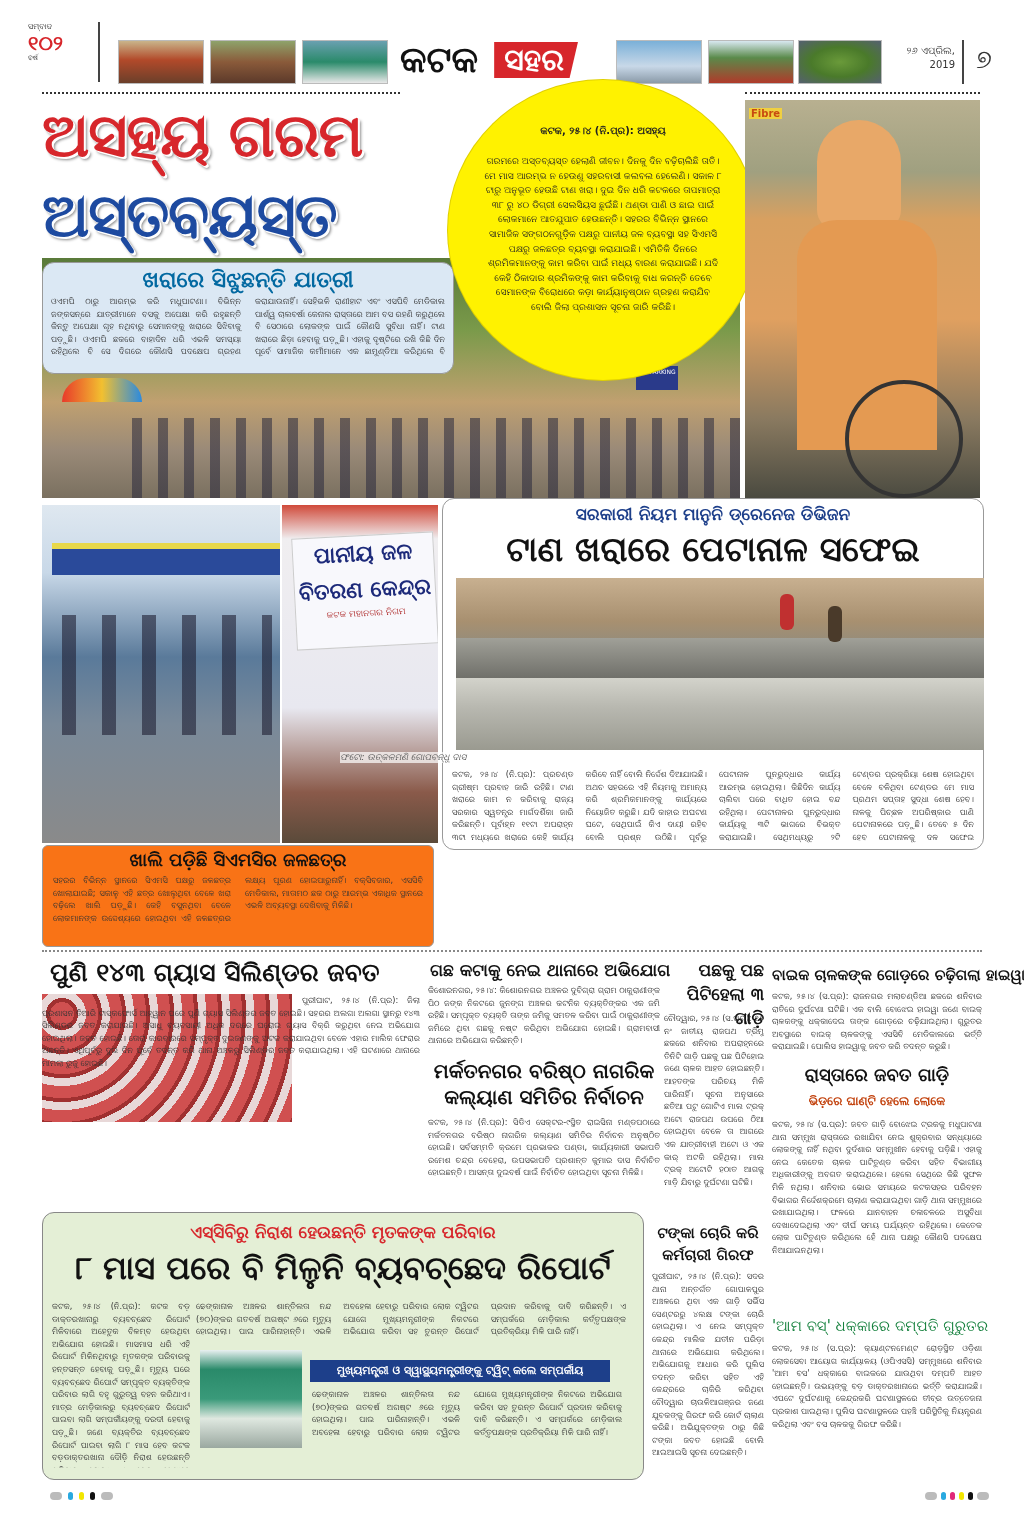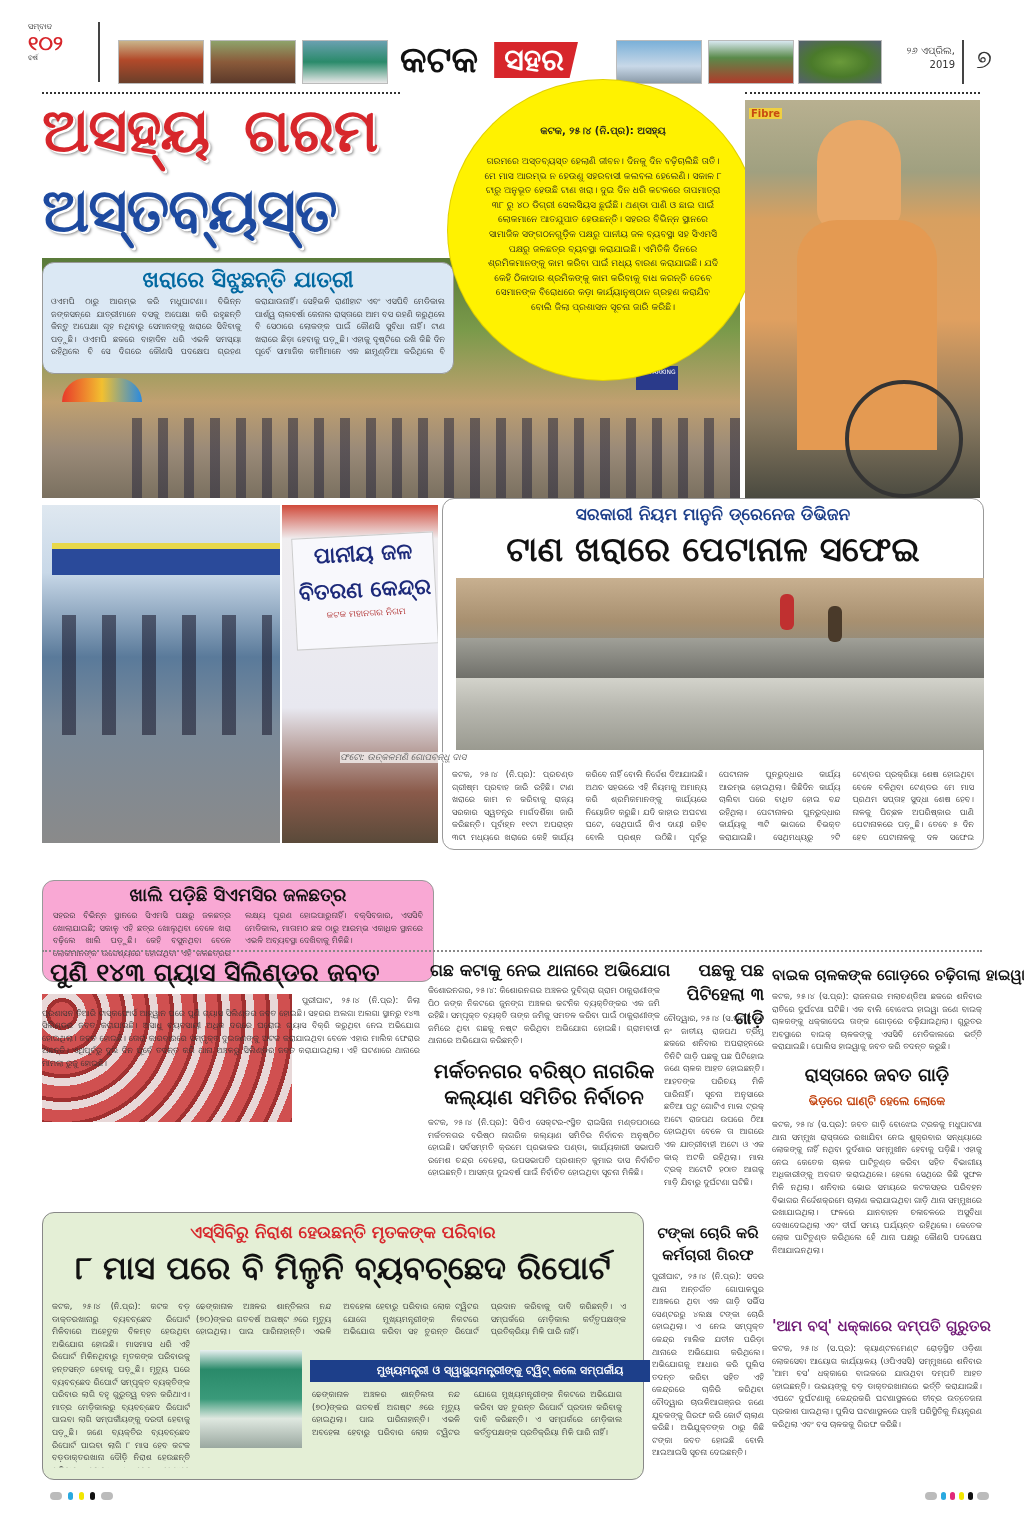--- a/index.html
+++ b/index.html
@@ -38,21 +38,21 @@
     <div>୨୬ ଏପ୍ରିଲ,</div>
     <div>2019</div>
   </div>
   <div class="abs" style="left:962px;top:40px;width:2px;height:44px;background:#444;"></div>
   <div class="abs" style="left:976px;top:44px;font-size:26px;color:#333;">୭</div>
 </div>
 
 <div class="dotted" style="left:42px;top:92px;width:358px;"></div>
 <div class="dotted" style="left:745px;top:92px;width:235px;"></div>
 
-<div class="abs" style="left:42px;top:96px;width:420px;font-family:Liberation Mono, monospace;">
+<div class="abs" style="left:42px;top:96px;width:420px;">
   <div style="font-size:60px;font-weight:bold;color:#d7262b;line-height:78px;text-shadow:2px 2px 0 #fff,3px 3px 3px #888;letter-spacing:-1px;">ଅସହ୍ୟ ଗରମ</div>
   <div style="font-size:60px;font-weight:bold;color:#1d4aa0;line-height:82px;text-shadow:2px 2px 0 #fff,3px 3px 3px #888;letter-spacing:-1px;">ଅସ୍ତବ୍ୟସ୍ତ ଜୀବନ</div>
 </div>
 
 <div class="photo" style="left:42px;top:258px;width:698px;height:240px;background:linear-gradient(180deg,#5a7a3a 0%,#7a9a4a 30%,#c0a070 60%,#9a8a78 80%,#7a7060 100%);">
   <div class="abs" style="left:20px;top:120px;width:80px;height:24px;border-radius:40px 40px 0 0;background:linear-gradient(90deg,#e83a2a,#f2c030,#2a8ae0);"></div>
   <div class="abs" style="left:594px;top:108px;width:42px;height:24px;background:#2a3a8a;color:#fff;font-size:6px;text-align:center;line-height:12px;">NO PARKING</div>
   <div class="abs" style="left:90px;top:160px;width:620px;height:80px;background:repeating-linear-gradient(90deg,rgba(40,40,60,.55) 0 10px,transparent 10px 26px);"></div>
 </div>
 
@@ -90,21 +90,21 @@
   <div style="text-align:center;font-size:34px;font-weight:bold;color:#111;line-height:44px;">ଟାଣ ଖରାରେ ପେଟାନାଳ ସଫେଇ</div>
 </div>
 <div class="photo" style="left:456px;top:578px;width:528px;height:172px;background:linear-gradient(180deg,#c8b090 0%,#a89070 25%,#8a8a80 45%,#d8d8d0 55%,#b8b8b0 75%,#9a9a90 100%);">
   <div class="abs" style="left:0;top:60px;width:528px;height:40px;background:linear-gradient(180deg,#a0a098,#70706a);"></div>
   <div class="abs" style="left:324px;top:16px;width:14px;height:36px;background:#c03030;border-radius:6px;"></div>
   <div class="abs" style="left:372px;top:28px;width:14px;height:36px;background:#4a3a2a;border-radius:6px;"></div>
 </div>
 <div class="abs" style="left:340px;top:752px;font-size:9px;color:#555;font-style:italic;background:rgba(255,255,255,.7);">ଫଟୋ: ଉତ୍କଳମଣି ଗୋପବନ୍ଧୁ ଦାସ</div>
 <div class="txt cols4" style="position:absolute;left:452px;top:768px;width:522px;height:78px;overflow:hidden;">କଟକ, ୨୫।୪ (ନି.ପ୍ର): ପ୍ରଚଣ୍ଡ ଗ୍ରୀଷ୍ମ ପ୍ରବାହ ଜାରି ରହିଛି। ଟାଣ ଖରାରେ କାମ ନ କରିବାକୁ ରାଜ୍ୟ ସରକାର ସ୍ୱତନ୍ତ୍ର ମାର୍ଗଦର୍ଶିକା ଜାରି କରିଛନ୍ତି। ପୂର୍ବାହ୍ନ ୧୧ଟା ଅପରାହ୍ନ ୩ଟା ମଧ୍ୟରେ ଖରାରେ କେହି କାର୍ଯ୍ୟ କରିବେ ନାହିଁ ବୋଲି ନିର୍ଦ୍ଦେଶ ଦିଆଯାଇଛି। ଅଥଚ ସହରରେ ଏହି ନିୟମକୁ ଅମାନ୍ୟ କରି ଶ୍ରମିକମାନଙ୍କୁ କାର୍ଯ୍ୟରେ ନିୟୋଜିତ କରୁଛି। ଯଦି କାହାର ଅଘଟଣ ଘଟେ, ସେଥିପାଇଁ କିଏ ଦାୟୀ ରହିବ ବୋଲି ପ୍ରଶ୍ନ ଉଠିଛି। ପୂର୍ବରୁ ପେଟାନାଳ ପୁନରୁଦ୍ଧାର କାର୍ଯ୍ୟ ଆରମ୍ଭ ହୋଇଥିଲା। କିଛିଦିନ କାର୍ଯ୍ୟ ଚାଲିବା ପରେ ବାଧିତ ହୋଇ ବନ୍ଦ ରହିଥିଲା। ପେଟାନାଳର ପୁନରୁଦ୍ଧାର କାର୍ଯ୍ୟକୁ ୩ଟି ଭାଗରେ ବିଭକ୍ତ କରାଯାଇଛି। ସେଥିମଧ୍ୟରୁ ୨ଟି ଟେଣ୍ଡର ପ୍ରକ୍ରିୟା ଶେଷ ହୋଇଥିବା ବେଳେ ବଳିଥିବା ଟେଣ୍ଡର ମେ ମାସ ପ୍ରଥମ ସପ୍ତାହ ସୁଦ୍ଧା ଶେଷ ହେବ। ନାଳକୁ ପିଚ୍ଛଳ ଅପରିଷ୍କାର ପାଣି ପେଟାନାଳରେ ପଡ଼ୁଛି। ତେବେ ୫ ଦିନ ହେବ ପେଟାନାଳକୁ ଦଳ ସଫେଇ ଅଭିଯାନ ହୋଇଛି। ପ୍ରାୟ ୨୦ରୁ ଅଧିକ ଶ୍ରମିକ ଏହି କାର୍ଯ୍ୟରେ ନିୟୋଜିତ ହୋଇଛନ୍ତି। ତେବେ ସରକାରଙ୍କ ମାର୍ଗଦର୍ଶିକା ପାଳନ କରାଯାଉଥିବା ଅଭିଯୋଗ ହୋଇଛି।</div>
 
-<div class="box" style="left:42px;top:880px;width:390px;height:100px;background:#f9a8d4;border-color:#999;">
+<div class="box" style="left:42px;top:845px;width:390px;height:100px;background:#f97316;border-color:#999;border-radius:6px;">
   <div style="text-align:center;font-size:18px;font-weight:bold;color:#111;line-height:28px;">ଖାଲି ପଡ଼ିଛି ସିଏମସିର ଜଳଛତ୍ର</div>
   <div class="txt cols2" style="padding:0 10px;height:64px;overflow:hidden;">ସହରର ବିଭିନ୍ନ ସ୍ଥାନରେ ସିଏମସି ପକ୍ଷରୁ ଜଳଛତ୍ର ଖୋଲାଯାଇଛି; ସକାଳୁ ଏହି ଛତ୍ର ଖୋଲୁଥିବା ବେଳେ ଖରା ବଢ଼ିଲେ ଖାଲି ପଡ଼ୁଛି। କେହି ବସୁନଥିବା ବେଳେ ଲୋକମାନଙ୍କ ଉଦ୍ଦେଶ୍ୟରେ ହୋଇଥିବା ଏହି ଜଳଛତ୍ରର ଲକ୍ଷ୍ୟ ପୂରଣ ହୋଇପାରୁନାହିଁ। ବକ୍ସିବଜାର, ଏସସିବି ମେଡିକାଲ, ମାତାମଠ ଛକ ଠାରୁ ଆରମ୍ଭ ଏକାଧିକ ସ୍ଥାନରେ ଏଭଳି ଅବ୍ୟବସ୍ଥା ଦେଖିବାକୁ ମିଳିଛି।</div>
 </div>
 
 <div class="abs" style="left:42px;top:950px;width:940px;height:2px;border-top:2px dotted #888;"></div>
 
 <div class="abs" style="left:50px;top:956px;width:370px;font-size:25px;font-weight:bold;color:#111;line-height:34px;">ପୁଣି ୧୪୩ ଗ୍ୟାସ ସିଲିଣ୍ଡର ଜବତ</div>
 <div class="photo" style="left:42px;top:994px;width:250px;height:128px;background:repeating-radial-gradient(circle at 20px 20px,#d05050 0 12px,#a03030 12px 16px,#e8d8d8 16px 24px);"></div>
 <div class="txt" style="position:absolute;left:42px;top:994px;width:378px;height:180px;overflow:hidden;text-indent:260px;">ପୁରୀଘାଟ, ୨୫।୪ (ନି.ପ୍ର): ଜିଲା ପ୍ରଶାସନ ତିଆରି ଟାସ୍କଫୋର୍ସ ଆହ୍ୱାନ ପରେ ପୁଣି ଗ୍ୟାସ ସିଲିଣ୍ଡର ଜବତ ହୋଇଛି। ସହରର ଅଲଗା ଅଲଗା ସ୍ଥାନରୁ ୧୪୩ ସିଲିଣ୍ଡର ଜବତ କରାଯାଇଛି। ଅସାଧୁ ବ୍ୟବସାୟୀ ଅଧିକ ଦରରେ ଘରୋଇ ଗ୍ୟାସ ବିକ୍ରି କରୁଥିବା ନେଇ ଅଭିଯୋଗ ହୋଇଥିଲା। ଜବତ ହୋଇଛି। ତୋରା କାରବାରରେ ସମ୍ପୃକ୍ତ ଦୁଇଜଣଙ୍କୁ ଅଟକ କରାଯାଇଥିବା ବେଳେ ଏହାର ମାଲିକ ଫେରାର ଅଛନ୍ତି। ଏଥିପୂର୍ବରୁ ଦୁଇ ଦିନ ପୂର୍ବେ ତଦନ୍ତ କରି ଥାନା ଅଞ୍ଚଳରୁ ସିଲିଣ୍ଡର ଜବତ କରାଯାଇଥିଲା। ଏହି ଘଟଣାରେ ଥାନାରେ ମାମଲା ରୁଜୁ ହୋଇଛି।</div>
 
@@ -119,33 +119,33 @@
 
 <div class="abs" style="left:772px;top:964px;width:210px;font-size:15px;font-weight:bold;color:#111;line-height:22px;white-space:nowrap;">ବାଇକ ଚାଳକଙ୍କ ଗୋଡ଼ରେ ଚଢ଼ିଗଲା ହାଇୱା</div>
 <div class="txt" style="position:absolute;left:772px;top:990px;width:210px;height:66px;overflow:hidden;">କଟକ, ୨୫।୪ (ସ.ପ୍ର): ରାଜନଗର ମଲାଚଣ୍ଡିଆ ଛକରେ ଶନିବାର ରାତିରେ ଦୁର୍ଘଟଣା ଘଟିଛି। ଏକ ବାଲି ବୋଝେଇ ହାଇୱା ଜଣେ ବାଇକ୍ ଚାଳକଙ୍କୁ ଧକ୍କାଦେଇ ତାଙ୍କ ଗୋଡ଼ରେ ଚଢ଼ିଯାଇଥିଲା। ଗୁରୁତର ଅବସ୍ଥାରେ ବାଇକ୍ ଚାଳକଙ୍କୁ ଏସସିବି ମେଡିକାଲରେ ଭର୍ତ୍ତି କରାଯାଇଛି। ପୋଲିସ ହାଇୱାକୁ ଜବତ କରି ତଦନ୍ତ କରୁଛି।</div>
 
 <div class="abs" style="left:772px;top:1062px;width:210px;text-align:center;">
   <div style="font-size:18px;font-weight:bold;color:#111;line-height:26px;">ରାସ୍ତାରେ ଜବତ ଗାଡ଼ି</div>
   <div style="font-size:12px;font-weight:bold;color:#c2410c;line-height:26px;">ଭିଡ଼ରେ ଘାଣ୍ଟି ହେଲେ ଲୋକେ</div>
 </div>
 <div class="txt" style="position:absolute;left:772px;top:1118px;width:210px;height:192px;overflow:hidden;">କଟକ, ୨୫।୪ (ସ.ପ୍ର): ଜବତ ଗାଡ଼ି ବୋଝେଇ ଟ୍ରକକୁ ମଧୁପାଟଣା ଥାନା ସମ୍ମୁଖ ରାସ୍ତାରେ ରଖାଯିବା ନେଇ ଶୁକ୍ରବାର ସନ୍ଧ୍ୟାରେ ଲୋକଙ୍କୁ ନାହିଁ ନଥିବା ଦୁର୍ଦଶାର ସମ୍ମୁଖୀନ ହେବାକୁ ପଡ଼ିଛି। ଏହାକୁ ନେଇ କେତେକ ଚାଳକ ପାଟିତୁଣ୍ଡ କରିବା ସହିତ ବିଭାଗୀୟ ଅଧିକାରୀଙ୍କୁ ଅବଗତ କରାଇଥିଲେ। ହେଲେ ସେଥିରେ କିଛି ସୁଫଳ ମିଳି ନଥିଲା। ଶନିବାର ଭୋର ସମୟରେ କଟକସହର ପରିବହନ ବିଭାଗର ନିର୍ଦ୍ଦେଶକ୍ରମେ ଚାଲାଣ କରାଯାଇଥିବା ଗାଡ଼ି ଥାନା ସମ୍ମୁଖରେ ରଖାଯାଇଥିଲା। ଫଳରେ ଯାନବାହନ ଚଳାଚଳରେ ଅସୁବିଧା ଦେଖାଦେଇଥିଲା ଏବଂ ଦୀର୍ଘ ସମୟ ପର୍ଯ୍ୟନ୍ତ ରହିଥିଲେ। କେତେକ ଲୋକ ପାଟିତୁଣ୍ଡ କରିଥିଲେ ହେଁ ଥାନା ପକ୍ଷରୁ କୌଣସି ପଦକ୍ଷେପ ନିଆଯାଇନଥିଲା।</div>
 
-<div class="abs" style="left:772px;top:1314px;width:210px;font-size:15px;font-weight:bold;color:#701a75;line-height:24px;text-align:center;white-space:nowrap;">'ଆମ ବସ୍' ଧକ୍କାରେ ଦମ୍ପତି ଗୁରୁତର</div>
+<div class="abs" style="left:772px;top:1314px;width:210px;font-size:15px;font-weight:normal;color:#15803d;line-height:24px;text-align:center;white-space:nowrap;">'ଆମ ବସ୍' ଧକ୍କାରେ ଦମ୍ପତି ଗୁରୁତର</div>
 <div class="txt" style="position:absolute;left:772px;top:1342px;width:210px;height:128px;overflow:hidden;">କଟକ, ୨୫।୪ (ସ.ପ୍ର): କ୍ୟାଣ୍ଟନମେଣ୍ଟ ରୋଡ଼ସ୍ଥିତ ଓଡ଼ିଶା ଲୋକସେବା ଆୟୋଗ କାର୍ଯ୍ୟାଳୟ (ଓପିଏସସି) ସମ୍ମୁଖରେ ଶନିବାର 'ଆମ ବସ' ଧକ୍କାରେ ବାଇକରେ ଯାଉଥିବା ଦମ୍ପତି ଆହତ ହୋଇଛନ୍ତି। ଉଭୟଙ୍କୁ ବଡ଼ ଡାକ୍ତରଖାନାରେ ଭର୍ତ୍ତି କରାଯାଇଛି। ଏପଟେ ଦୁର୍ଘଟଣାକୁ କେନ୍ଦ୍ରକରି ଘଟଣାସ୍ଥଳରେ ତୀବ୍ର ଉତ୍ତେଜନା ପ୍ରକାଶ ପାଇଥିଲା। ପୁଲିସ ଘଟଣାସ୍ଥଳରେ ପହଞ୍ଚି ପରିସ୍ଥିତିକୁ ନିୟନ୍ତ୍ରଣ କରିଥିଲା ଏବଂ ବସ ଚାଳକକୁ ଗିରଫ କରିଛି।</div>
 
 <div class="abs" style="left:652px;top:1222px;width:112px;font-size:15px;font-weight:bold;color:#111;line-height:22px;text-align:center;">ଟଙ୍କା ଚୋରି କରି କର୍ମଚାରୀ ଗିରଫ</div>
 <div class="txt" style="position:absolute;left:652px;top:1270px;width:112px;height:200px;overflow:hidden;">ପୁରୀଘାଟ, ୨୫।୪ (ନି.ପ୍ର): ସଦର ଥାନା ଅନ୍ତର୍ଗତ ଗୋପାଳପୁର ଅଞ୍ଚଳରେ ଥିବା ଏକ ଗାଡ଼ି ସର୍ଭିସ ସେଣ୍ଟରରୁ ୪ଲକ୍ଷ ଟଙ୍କା ଚୋରି ହୋଇଥିଲା। ଏ ନେଇ ସମ୍ପୃକ୍ତ କେନ୍ଦ୍ର ମାଲିକ ଯତୀନ ପରିଡ଼ା ଥାନାରେ ଅଭିଯୋଗ କରିଥିଲେ। ଅଭିଯୋଗକୁ ଆଧାର କରି ପୁଲିସ ତଦନ୍ତ କରିବା ସହିତ ଏହି କେନ୍ଦ୍ରରେ ଚାକିରି କରିଥିବା ଚୌଦ୍ୱାର ଚାଉଳିଆଗଞ୍ଜର ଜଣେ ଯୁବକଙ୍କୁ ଗିରଫ କରି କୋର୍ଟ ଚାଲାଣ କରିଛି। ଅଭିଯୁକ୍ତଙ୍କ ଠାରୁ କିଛି ଟଙ୍କା ଜବତ ହୋଇଛି ବୋଲି ଆଇଆଇସି ସୂଚନା ଦେଇଛନ୍ତି।</div>
 
 <div class="box" style="left:42px;top:1212px;width:600px;height:266px;background:#e4efd6;border-color:#888;">
   <div style="text-align:center;font-size:17px;font-weight:bold;color:#d7262b;line-height:26px;margin-top:6px;">ଏସ୍‌ସିବିରୁ ନିରାଶ ହେଉଛନ୍ତି ମୃତକଙ୍କ ପରିବାର</div>
   <div style="text-align:center;font-size:32px;font-weight:bold;color:#111;line-height:46px;">୮ ମାସ ପରେ ବି ମିଳୁନି ବ୍ୟବଚ୍ଛେଦ ରିପୋର୍ଟ</div>
 </div>
 <div class="txt" style="position:absolute;left:52px;top:1300px;width:138px;height:168px;overflow:hidden;">କଟକ, ୨୫।୪ (ନି.ପ୍ର): କଟକ ବଡ଼ ଡାକ୍ତରଖାନାରୁ ବ୍ୟବଚ୍ଛେଦ ରିପୋର୍ଟ ମିଳିବାରେ ଅହେତୁକ ବିଳମ୍ବ ହେଉଥିବା ଅଭିଯୋଗ ହୋଇଛି। ମାସମାସ ଧରି ଏହି ରିପୋର୍ଟ ମିଳିନଥିବାରୁ ମୃତକଙ୍କ ପରିବାରକୁ ହନ୍ତସନ୍ତ ହେବାକୁ ପଡ଼ୁଛି। ମୃତ୍ୟୁ ପରେ ବ୍ୟବଚ୍ଛେଦ ରିପୋର୍ଟ ସମ୍ପୃକ୍ତ ବ୍ୟକ୍ତିଙ୍କ ପରିବାର ଲାଗି ବହୁ ଗୁରୁତ୍ୱ ବହନ କରିଥାଏ। ମାତ୍ର ମେଡ଼ିକାଲରୁ ବ୍ୟବଚ୍ଛେଦ ରିପୋର୍ଟ ପାଇବା ଲାଗି ସମ୍ପର୍କୀୟଙ୍କୁ ଦରଦୀ ହେବାକୁ ପଡ଼ୁଛି। ଜଣେ ବ୍ୟକ୍ତିର ବ୍ୟବଚ୍ଛେଦ ରିପୋର୍ଟ ପାଇବା ଲାଗି ୮ ମାସ ହେବ କଟକ ବଡ଼ଡାକ୍ତରଖାନା ଦୌଡ଼ି ନିରାଶ ହେଉଛନ୍ତି ପରିବାର ଲୋକ। ଏ ନେଇ ସେମାନେ ମୁଖ୍ୟମନ୍ତ୍ରୀ ନବୀନ ପଟ୍ଟନାୟକ, ସ୍ୱାସ୍ଥ୍ୟ ମନ୍ତ୍ରୀ ଓ ସଚିବଙ୍କୁ ଟ୍ୱିଟ କରି ଅଭିଯୋଗ କରିଛନ୍ତି।</div>
 <div class="photo" style="left:200px;top:1350px;width:102px;height:98px;background:linear-gradient(180deg,#e8f0f0 0%,#2a8a6a 20%,#3a9a7a 50%,#dfe8e0 70%,#9aa8a0 100%);"></div>
-<div class="abs" style="left:310px;top:1360px;width:300px;height:22px;background:#1d3f8a;color:#fff;font-size:11px;font-weight:bold;line-height:22px;text-align:center;padding-left:40px;">ମୁଖ୍ୟମନ୍ତ୍ରୀ ଓ ସ୍ୱାସ୍ଥ୍ୟମନ୍ତ୍ରୀଙ୍କୁ ଟ୍ୱିଟ୍ କଲେ ସମ୍ପର୍କୀୟ</div>
+<div class="abs" style="left:310px;top:1360px;width:300px;height:22px;background:#1d3f8a;color:#fff;font-size:11px;font-weight:bold;line-height:22px;text-align:center;">ମୁଖ୍ୟମନ୍ତ୍ରୀ ଓ ସ୍ୱାସ୍ଥ୍ୟମନ୍ତ୍ରୀଙ୍କୁ ଟ୍ୱିଟ୍ କଲେ ସମ୍ପର୍କୀୟ</div>
 <div class="txt cols3" style="position:absolute;left:196px;top:1300px;width:430px;height:58px;overflow:hidden;">ଢେଙ୍କାନାଳ ଅଞ୍ଚଳର ଶାନ୍ତିଲତା ନନ୍ଦ (୭୦)ଙ୍କର ଗତବର୍ଷ ଅଗଷ୍ଟ ୬ରେ ମୃତ୍ୟୁ ହୋଇଥିଲା। ପାଇ ପାରିନାହାନ୍ତି। ଏଭଳି ଅବହେଳା ହେବାରୁ ପରିବାର ଲୋକ ଟ୍ୱିଟର ଯୋଗେ ମୁଖ୍ୟମନ୍ତ୍ରୀଙ୍କ ନିକଟରେ ଅଭିଯୋଗ କରିବା ସହ ତୁରନ୍ତ ରିପୋର୍ଟ ପ୍ରଦାନ କରିବାକୁ ଦାବି କରିଛନ୍ତି। ଏ ସମ୍ପର୍କରେ ମେଡ଼ିକାଲ କର୍ତ୍ତୃପକ୍ଷଙ୍କ ପ୍ରତିକ୍ରିୟା ମିଳି ପାରି ନାହିଁ।</div>
 <div class="txt cols2" style="position:absolute;left:312px;top:1388px;width:310px;height:80px;overflow:hidden;">ଢେଙ୍କାନାଳ ଅଞ୍ଚଳର ଶାନ୍ତିଲତା ନନ୍ଦ (୭୦)ଙ୍କର ଗତବର୍ଷ ଅଗଷ୍ଟ ୬ରେ ମୃତ୍ୟୁ ହୋଇଥିଲା। ପାଇ ପାରିନାହାନ୍ତି। ଏଭଳି ଅବହେଳା ହେବାରୁ ପରିବାର ଲୋକ ଟ୍ୱିଟର ଯୋଗେ ମୁଖ୍ୟମନ୍ତ୍ରୀଙ୍କ ନିକଟରେ ଅଭିଯୋଗ କରିବା ସହ ତୁରନ୍ତ ରିପୋର୍ଟ ପ୍ରଦାନ କରିବାକୁ ଦାବି କରିଛନ୍ତି। ଏ ସମ୍ପର୍କରେ ମେଡ଼ିକାଲ କର୍ତ୍ତୃପକ୍ଷଙ୍କ ପ୍ରତିକ୍ରିୟା ମିଳି ପାରି ନାହିଁ।</div>
 
 <div class="abs" style="left:50px;top:1492px;display:flex;gap:6px;align-items:center;">
   <span style="width:12px;height:8px;border-radius:4px;background:#bbb;"></span>
   <span style="width:5px;height:8px;border-radius:3px;background:#29a9e0;"></span>
   <span style="width:5px;height:8px;border-radius:3px;background:#f2e600;"></span>
   <span style="width:5px;height:8px;border-radius:3px;background:#111;"></span>
   <span style="width:12px;height:8px;border-radius:4px;background:#bbb;"></span>
 </div>

